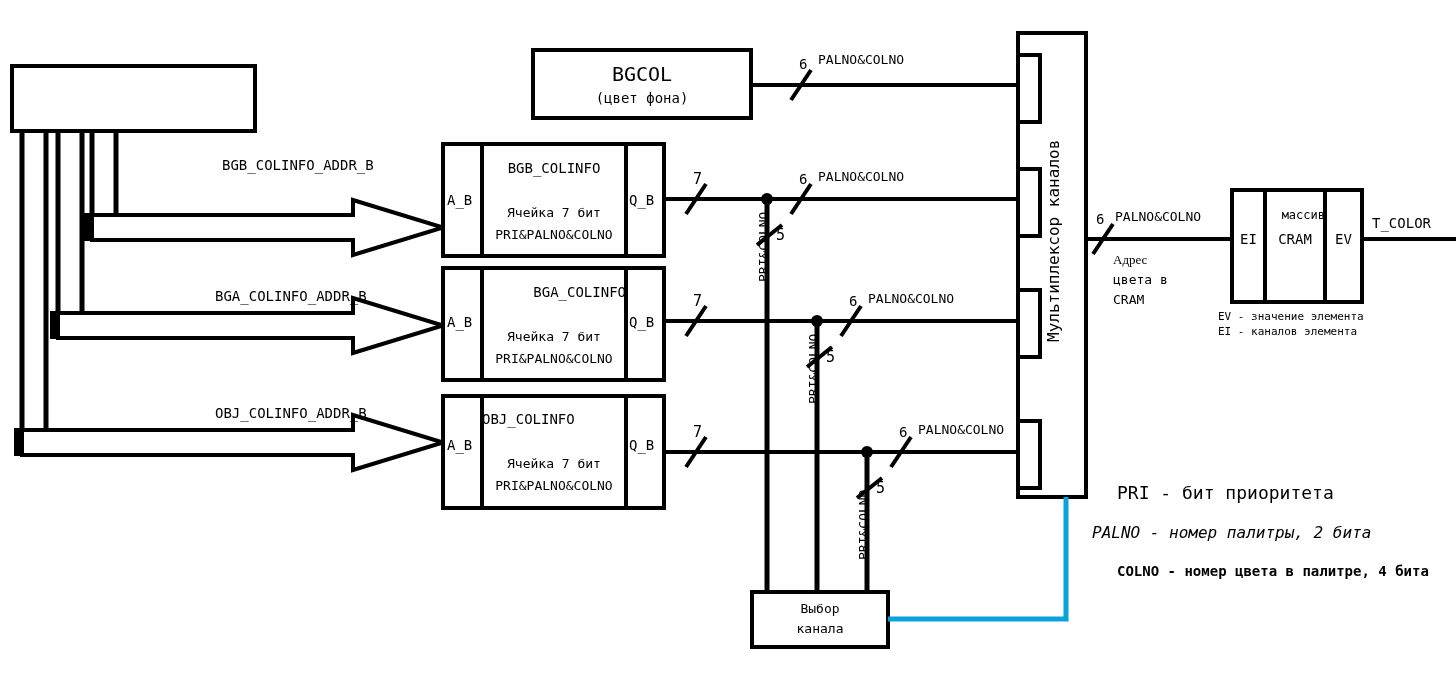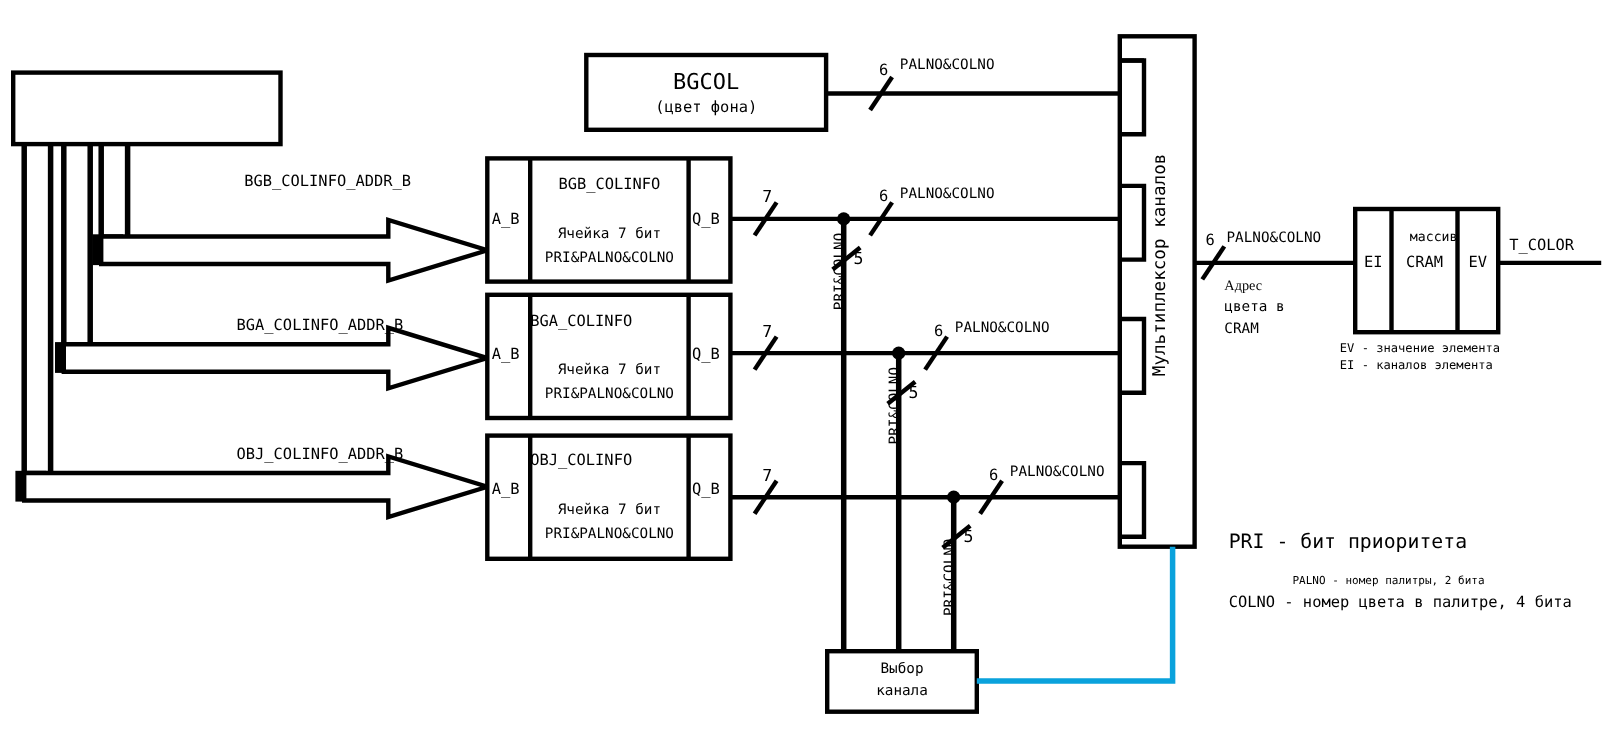--- a/index.html
+++ b/index.html
@@ -151,21 +151,21 @@
   <div class="lbl mono" style="left:799px;top:56px;font-size:14px;">6</div>
   <div class="lbl mono" style="left:818px;top:52px;font-size:13px;">PALNO&amp;COLNO</div>
 
   <div class="lbl mono" style="left:447px;top:192px;font-size:14px;">A_B</div>
   <div class="lbl mono" style="left:482px;top:160px;width:144px;text-align:center;font-size:14px;">BGB_COLINFO</div>
   <div class="lbl mono" style="left:482px;top:205px;width:144px;text-align:center;font-size:13px;">Ячейка 7 бит</div>
   <div class="lbl mono" style="left:482px;top:227px;width:144px;text-align:center;font-size:13px;">PRI&amp;PALNO&amp;COLNO</div>
   <div class="lbl mono" style="left:629px;top:192px;font-size:14px;">Q_B</div>
 
   <div class="lbl mono" style="left:447px;top:314px;font-size:14px;">A_B</div>
-  <div class="lbl mono" style="left:482px;top:284px;width:144px;text-align:left;font-size:14px;">BGA_COLINFO</div>
+  <div class="lbl mono" style="left:482px;top:284px;width:144px;text-align:right;font-size:14px;">BGA_COLINFO</div>
   <div class="lbl mono" style="left:482px;top:329px;width:144px;text-align:center;font-size:13px;">Ячейка 7 бит</div>
   <div class="lbl mono" style="left:482px;top:351px;width:144px;text-align:center;font-size:13px;">PRI&amp;PALNO&amp;COLNO</div>
   <div class="lbl mono" style="left:629px;top:314px;font-size:14px;">Q_B</div>
 
   <div class="lbl mono" style="left:447px;top:437px;font-size:14px;">A_B</div>
   <div class="lbl mono" style="left:482px;top:411px;width:144px;text-align:left;font-size:14px;">OBJ_COLINFO</div>
   <div class="lbl mono" style="left:482px;top:456px;width:144px;text-align:center;font-size:13px;">Ячейка 7 бит</div>
   <div class="lbl mono" style="left:482px;top:478px;width:144px;text-align:center;font-size:13px;">PRI&amp;PALNO&amp;COLNO</div>
   <div class="lbl mono" style="left:629px;top:437px;font-size:14px;">Q_B</div>
 
@@ -205,16 +205,16 @@
   <div class="lbl mono" style="left:1265px;top:208px;width:60px;text-align:right;font-size:12px;">массив</div>
   <div class="lbl mono" style="left:1265px;top:231px;width:60px;text-align:center;font-size:14px;">CRAM</div>
   <div class="lbl mono" style="left:1325px;top:231px;width:37px;text-align:center;font-size:14px;">EV</div>
 
   <div class="lbl mono" style="left:1372px;top:215px;font-size:14px;">T_COLOR</div>
 
   <div class="lbl mono" style="left:1218px;top:310px;font-size:11px;">EV - значение элемента</div>
   <div class="lbl mono" style="left:1218px;top:325px;font-size:11px;">EI - каналов элемента</div>
 
   <div class="lbl mono" style="left:1117px;top:482px;font-size:18px;">PRI - бит приоритета</div>
-  <div class="lbl mono" style="left:1175px;top:523px;font-size:10px;">PALNO - номер палитры, 2 бита</div>
-  <div class="lbl mono" style="left:1117px;top:540px;font-size:14px;">COLNO - номер цвета в палитре, 4 бита</div>
+  <div class="lbl mono" style="left:1092px;top:523px;font-size:16px;font-style:italic;">PALNO - номер палитры, 2 бита</div>
+  <div class="lbl mono" style="left:1117px;top:563px;font-size:14px;font-weight:bold;">COLNO - номер цвета в палитре, 4 бита</div>
 
 </div>
 
 </body></html>

